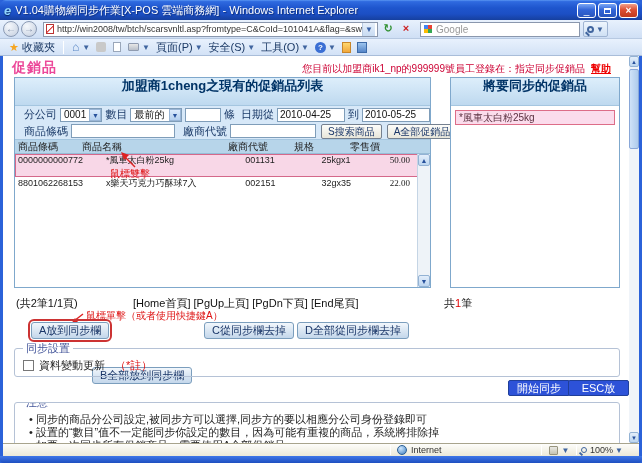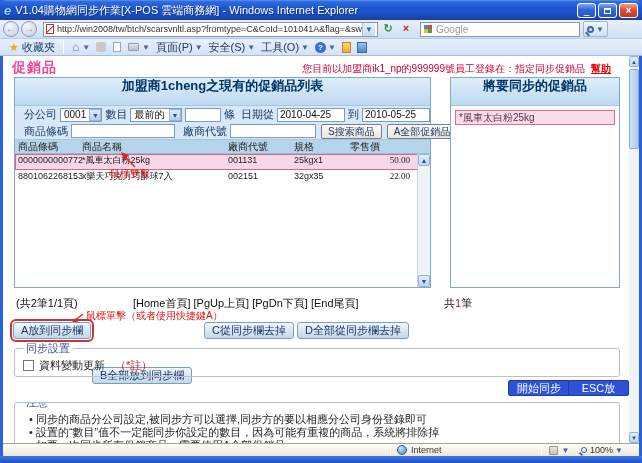--- a/index.html
+++ b/index.html
@@ -74,21 +74,21 @@
   .flabel { margin:0 3px; }
   .xsel { display:flex; align-items:center; height:14px; background:#fff; border:1px solid #7f9db9; font-size:10px; color:#111; }
   .xsel .selval { padding:0 3px; flex:1; }
   .xsel .selarrow { width:12px; height:12px; background:linear-gradient(180deg,#dcebfc,#b4cfee); border:1px solid #9ab6d6; color:#27519c; font-size:7px; line-height:11px; text-align:center; }
   .xinput { height:14px; background:#fff; border:1px solid #7f9db9; font-size:10px; color:#111; padding:0 2px; font-family:"Liberation Sans",sans-serif; }
   .xpbtn { height:15px; margin-left:5px; padding:0 6px; font-size:10px; color:#1a3668; line-height:13px;
     background:linear-gradient(180deg,#fdfdfa,#e8e6da); border:1px solid #75808f; border-radius:2px; }
 
   .gridhead { height:14px; display:flex; background:#b7d5ea; border-bottom:1px solid #97bcd6; font-size:10px; color:#222; line-height:14px; padding-left:3px; }
   .gridbody { flex:1; position:relative; background:#fff; }
-  .grow { display:flex; height:16px; line-height:12px; font-size:9px; color:#222; padding-left:3px; }
+  .grow { display:flex; height:23px; line-height:12px; font-size:9px; color:#222; padding-left:3px;gap:24px; }
   .grow.selected { background:#f8d7e7; box-shadow:inset 0 0 0 1px #d4688a; }
   .col-bc{width:64px;} .col-name{width:146px;} .col-vendor{width:66px;} .col-spec{width:56px;}
   .col-price{flex:1; text-align:right; padding-right:20px;font-family:Liberation Serif, serif;}
 
   .vscroll { position:absolute; right:0; top:0; bottom:0; width:13px; background:#eef3f8; border-left:1px solid #c5d5e5; }
   .varrow { position:absolute; left:0; width:12px; height:12px; background:linear-gradient(180deg,#e3eefb,#bcd5ef); border:1px solid #93b2d4; border-radius:2px; color:#27519c; font-size:7px; text-align:center; line-height:11px; }
   .varrow.up { top:0; } .varrow.down { bottom:0; }
 
   .syncbox { left:447px; top:21px; width:170px; height:211px; }
   .syncitem { margin:4px; height:15px; line-height:14px; background:#fbdcec; border:1px solid #dd6d88; font-size:10px; color:#5a3040; padding-left:3px; }
@@ -100,21 +100,21 @@
   .red { color:#e00000; }
 
   .annot { color:#dd1111; font-size:10px; white-space:nowrap; }
   .annot-dbl { left:107px; top:111px; }
   .annot-sgl { left:83px; top:253px; }
   .annot-arrow { position:absolute; }
 
   .actionbtn { position:absolute; top:266px; height:17px; padding:0 7px; font-size:11px; color:#1a3668; line-height:15px;
     background:linear-gradient(180deg,#f2f7fc,#d8e5f2 55%,#c4d7eb); border:1px solid #7b9ebd; border-radius:3px; }
   .actionbtn.hl { outline:2px solid #cc3333; outline-offset:1px; }
-  .ab-a { left:10px; } .ab-b { left:89px;margin-top:45px; } .ab-c { left:201px; } .ab-d { left:294px; }
+  .ab-a { left:28px; } .ab-b { left:89px;margin-top:45px; } .ab-c { left:201px; } .ab-d { left:294px; }
 
   .xfieldset { position:absolute; left:11px; width:606px; border:1px solid #b5c2d6; border-radius:3px; }
   .fs-settings { top:292px; height:29px; }
   .fs-notice { top:346px; height:44px; overflow:hidden; }
   .fs-legend { position:absolute; top:-7px; left:8px; background:#fff; padding:0 3px; color:#44569a; font-size:11px; line-height:13px; }
   .cbrow { display:flex; align-items:center; padding:9px 0 0 8px; font-size:11px; color:#222; }
   .checkbox { width:11px; height:11px; background:#fff; border:1px solid #777; margin-right:5px; }
   .note-red { color:#dd1111; margin-left:10px; }
 
   .bluebtn { position:absolute; top:324px; height:16px; padding:0 8px; background:#2d52d8; color:#fff; font-size:11px; line-height:14px;

